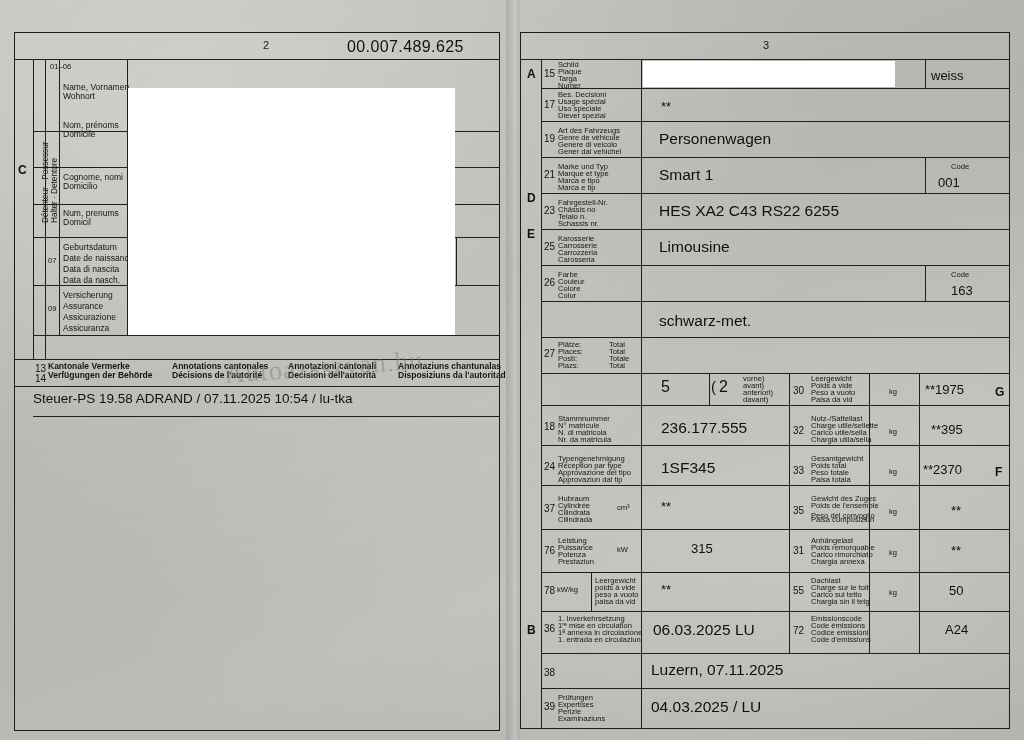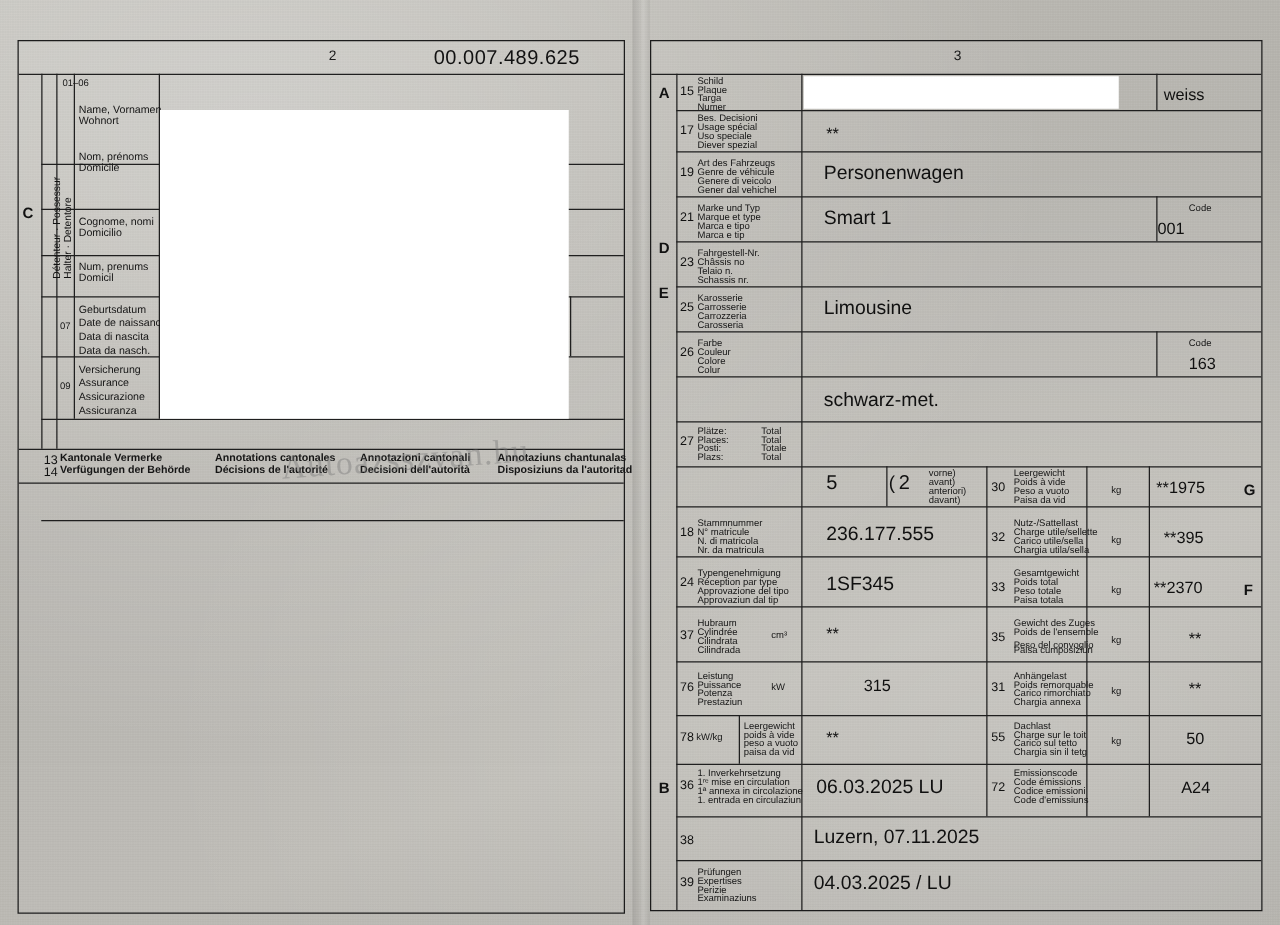--- a/index.html
+++ b/index.html
@@ -142,20 +142,21 @@
 Verfügungen der Behörde</div>
   <div class="lbl small" style="left:157px;top:329px;font-weight:bold;">Annotations cantonales
 Décisions de l'autorité</div>
   <div class="lbl small" style="left:273px;top:329px;font-weight:bold;">Annotazioni cantonali
 Decisioni dell'autorità</div>
   <div class="lbl small" style="left:383px;top:329px;font-weight:bold;">Annotaziuns chantunalas
 Disposiziuns da l'autoritad</div>
 
   <div class="stamp" style="left:18px;top:333px;"></div>
 
+  <div class="stamp" style="left:18px;top:358px;">Steuer-PS 19.58 ADRAND / 07.11.2025 10:54 / lu-tka</div>
 
   <div class="ul" style="left:18px;top:383px;width:466px;"></div>
 </div>
 
 <div class="watermark">Autoazsszvan.hu</div>
 
 <div class="page" id="rightPage">
 
   <div class="topnum" style="left:242px;top:6px;">3</div>
   <div class="lineH" style="left:0;top:26px;width:488px;"></div>
@@ -210,36 +211,37 @@
   <div class="lbl tiny" style="left:37px;top:79px;">Diever spezial</div>
   <div class="val mid" style="left:140px;top:66px;">**</div>
 
   <div class="rowno" style="left:23px;top:100px;">19</div>
   <div class="lbl tiny" style="left:37px;top:94px;">Art des Fahrzeugs</div>
   <div class="lbl tiny" style="left:37px;top:101px;">Genre de véhicule</div>
   <div class="lbl tiny" style="left:37px;top:108px;">Genere di veicolo</div>
   <div class="lbl tiny" style="left:37px;top:115px;">Gener dal vehichel</div>
   <div class="val big" style="left:138px;top:97px;">Personenwagen</div>
   <div class="lbl tiny" style="left:430px;top:130px;">Code</div>
-  <div class="val mid" style="left:405px;top:142px;text-align:center;">001</div>
+  <div class="val mid" style="left:417px;top:142px;text-align:center;">001</div>
 
   <div class="sideLetter" style="left:6px;top:158px;">D</div>
   <div class="rowno" style="left:23px;top:136px;">21</div>
   <div class="lbl tiny" style="left:37px;top:130px;">Marke und Typ</div>
   <div class="lbl tiny" style="left:37px;top:137px;">Marque et type</div>
   <div class="lbl tiny" style="left:37px;top:144px;">Marca e tipo</div>
   <div class="lbl tiny" style="left:37px;top:151px;">Marca e tip</div>
   <div class="val big" style="left:138px;top:133px;">Smart 1</div>
 
   <div class="sideLetter" style="left:6px;top:194px;">E</div>
   <div class="rowno" style="left:23px;top:172px;">23</div>
   <div class="lbl tiny" style="left:37px;top:166px;">Fahrgestell-Nr.</div>
   <div class="lbl tiny" style="left:37px;top:173px;">Châssis no</div>
   <div class="lbl tiny" style="left:37px;top:180px;">Telaio n.</div>
   <div class="lbl tiny" style="left:37px;top:187px;">Schassis nr.</div>
+  <div class="val big" style="left:138px;top:169px;">HES XA2 C43 RS22 6255</div>
 
   <div class="rowno" style="left:23px;top:208px;">25</div>
   <div class="lbl tiny" style="left:37px;top:202px;">Karosserie</div>
   <div class="lbl tiny" style="left:37px;top:209px;">Carrosserie</div>
   <div class="lbl tiny" style="left:37px;top:216px;">Carrozzeria</div>
   <div class="lbl tiny" style="left:37px;top:223px;">Carosseria</div>
   <div class="val big" style="left:138px;top:205px;">Limousine</div>
   <div class="lbl tiny" style="left:430px;top:238px;">Code</div>
   <div class="val mid" style="left:430px;top:250px;">163</div>
 

